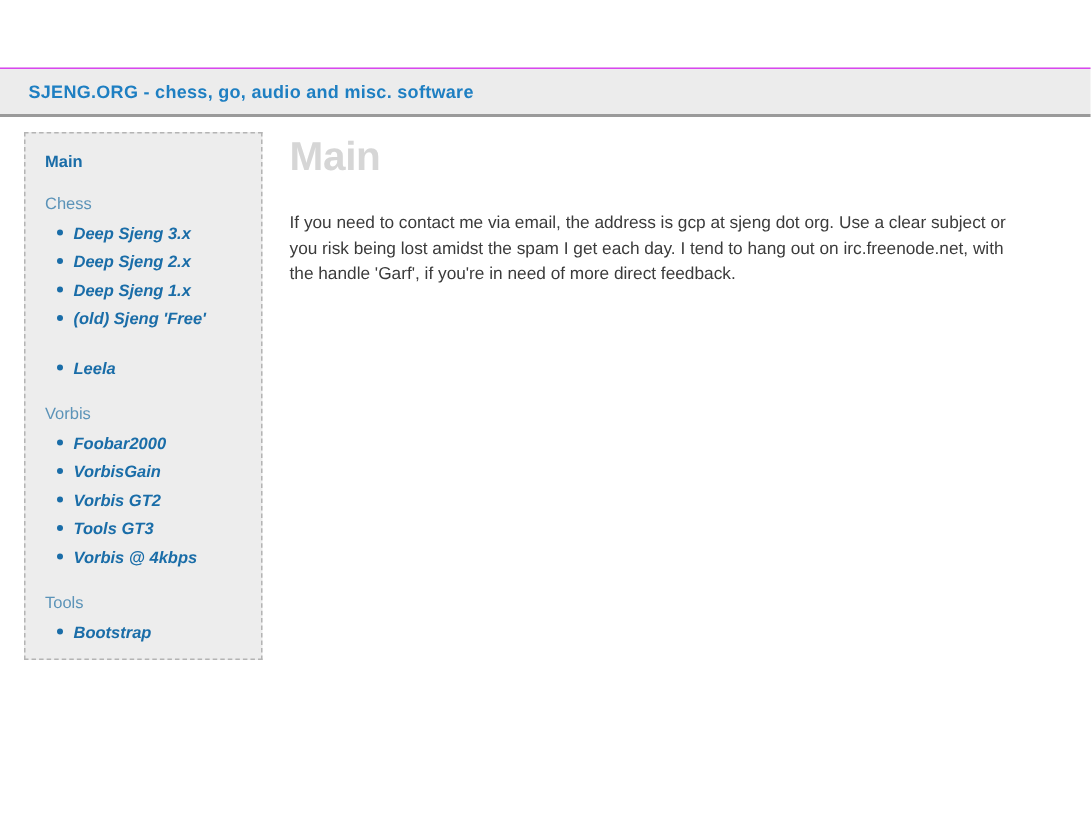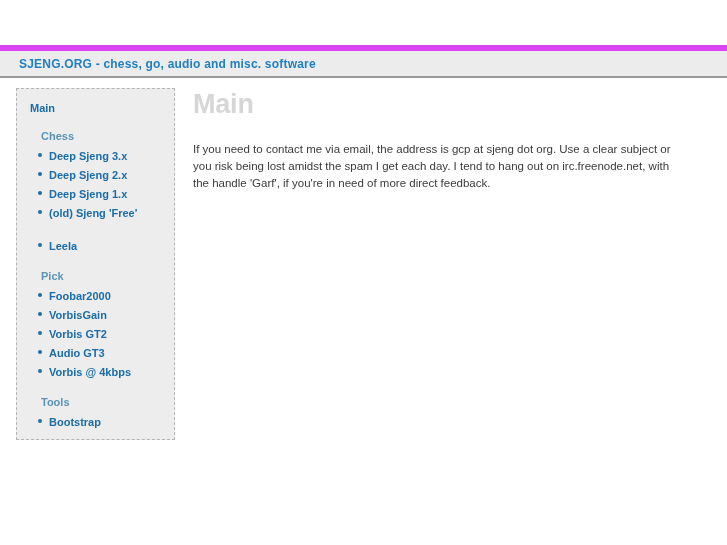--- a/index.html
+++ b/index.html
@@ -16,21 +16,21 @@
   }
 
   
   .site-header {
     position: absolute;
     left: 0;
     top: 45px;
     width: 727px;
     height: 33px;
     background: #ececec;
-    border-top: 6px solid #d946ef;
+    border-top: 1px solid #d946ef;
     border-bottom: 2px solid #9a9a9a;
     box-sizing: border-box;
     display: flex;
     align-items: center;
   }
   .site-header .title {
     margin-left: 19px;
     font-size: 12px;
     font-weight: bold;
     color: #1e7fc2;
@@ -56,31 +56,32 @@
     font-size: 11px;
     font-weight: bold;
     color: #1a6da8;
     text-decoration: none;
     line-height: 14px;
   }
   .nav-group {
     margin-top: 14px;
   }
   .nav-group-label {
-    margin-left: 24px;
+    margin-left: 13px;
     font-size: 11px;
-    font-weight: bold;
+    font-weight: normal;
     color: #5b93b8;
     line-height: 14px;
     margin-bottom: 3px;
   }
   .nav-list {
     list-style: none;
     margin: 0;
     padding: 0;
+    font-style: italic;
   }
   .nav-list li {
     position: relative;
     padding-left: 32px;
     line-height: 17px;
   }
   .nav-list li .bullet {
     position: absolute;
     left: 21px;
     top: 7px;
@@ -160,37 +161,37 @@
   <div class="nav-group">
     <ul class="nav-list">
       <li>
         <span class="bullet"></span>
         <a href="#">Leela</a>
       </li>
     </ul>
   </div>
 
   <div class="nav-group">
-    <div class="nav-group-label">Pick</div>
+    <div class="nav-group-label">Vorbis</div>
     <ul class="nav-list">
       <li>
         <span class="bullet"></span>
         <a href="#">Foobar2000</a>
       </li>
       <li>
         <span class="bullet"></span>
         <a href="#">VorbisGain</a>
       </li>
       <li>
         <span class="bullet"></span>
         <a href="#">Vorbis GT2</a>
       </li>
       <li>
         <span class="bullet"></span>
-        <a href="#">Audio GT3</a>
+        <a href="#">Tools GT3</a>
       </li>
       <li>
         <span class="bullet"></span>
         <a href="#">Vorbis @ 4kbps</a>
       </li>
     </ul>
   </div>
 
   <div class="nav-group">
     <div class="nav-group-label">Tools</div>

